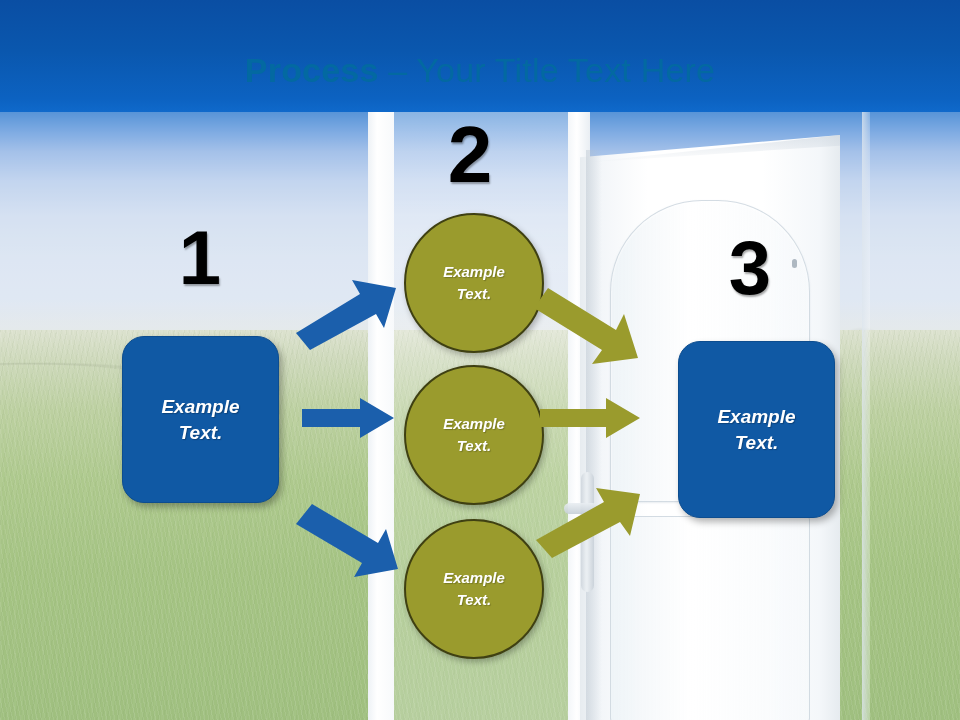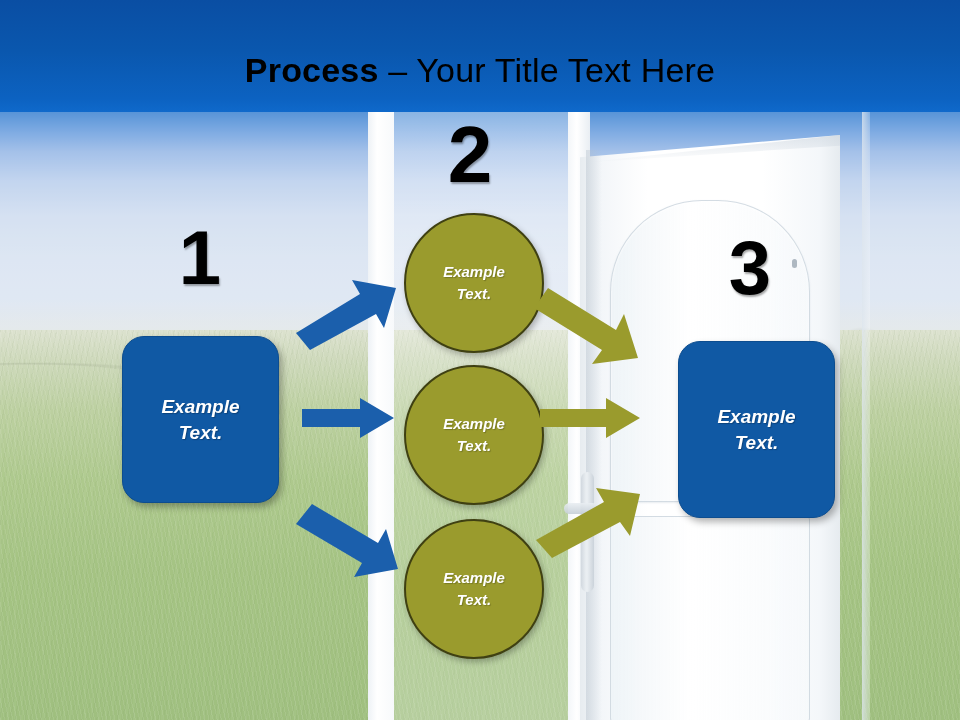--- a/index.html
+++ b/index.html
@@ -214,21 +214,21 @@
     position: absolute;
     left: 0; top: 0;
     width: 960px; height: 112px;
     background: linear-gradient(to bottom, #0a4ea3 0%, #0a57ae 45%, #0c62c1 88%, #0f69cb 100%);
   }
   .slide-title {
     position: absolute;
     left: 0; top: 50px;
     width: 960px;
     text-align: center;
-    color: #000000;
+    color: #0369a1;
     font-size: 34px;
     line-height: 40px;
     letter-spacing: 0.2px;
     white-space: nowrap;
   }
   .slide-title .t-bold { font-weight: bold; }
   .slide-title .t-norm { font-weight: normal; }
 
   
   .step-num {

